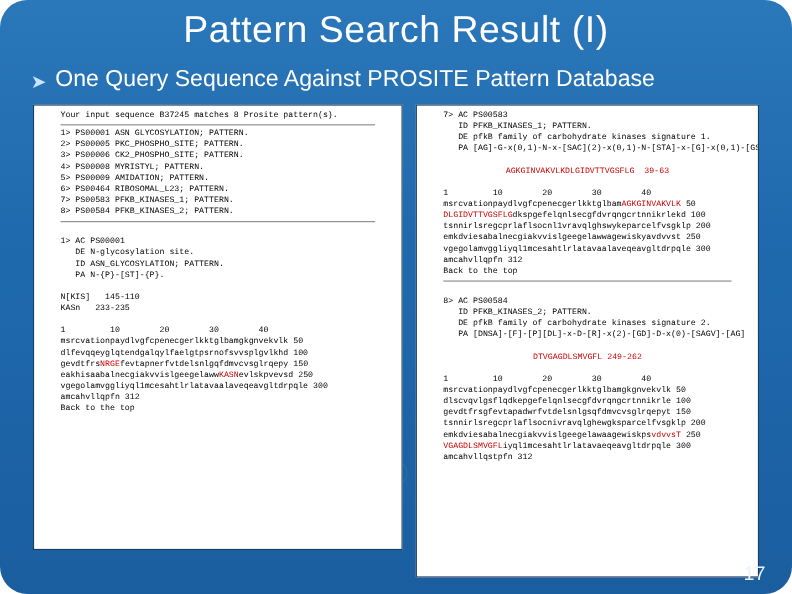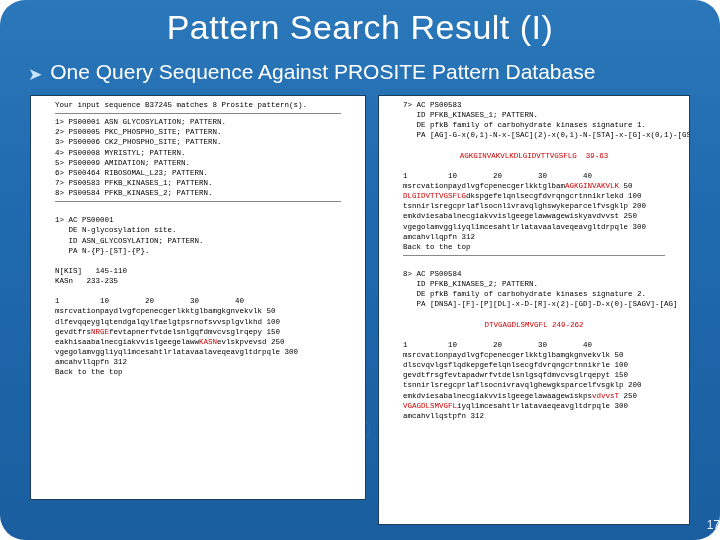--- a/index.html
+++ b/index.html
@@ -75,24 +75,24 @@
     border: none;
     border-top: 1px solid #888;
     margin: 3px 0;
   }
   .red {
     color: #cc0000;
     text-align: center;
   }
   .slide-num {
     position: absolute;
-    right: 0;
+    right: 24px;
     bottom: 8px;
     color: #e8f3ff;
-    font-size: 12px;
+    font-size: 18px;
     margin-left: 18px;
   }
   .ripple {
     position: absolute;
     right: 350px;
     bottom: 80px;
     width: 120px;
     height: 60px;
     pointer-events: none;
   }

